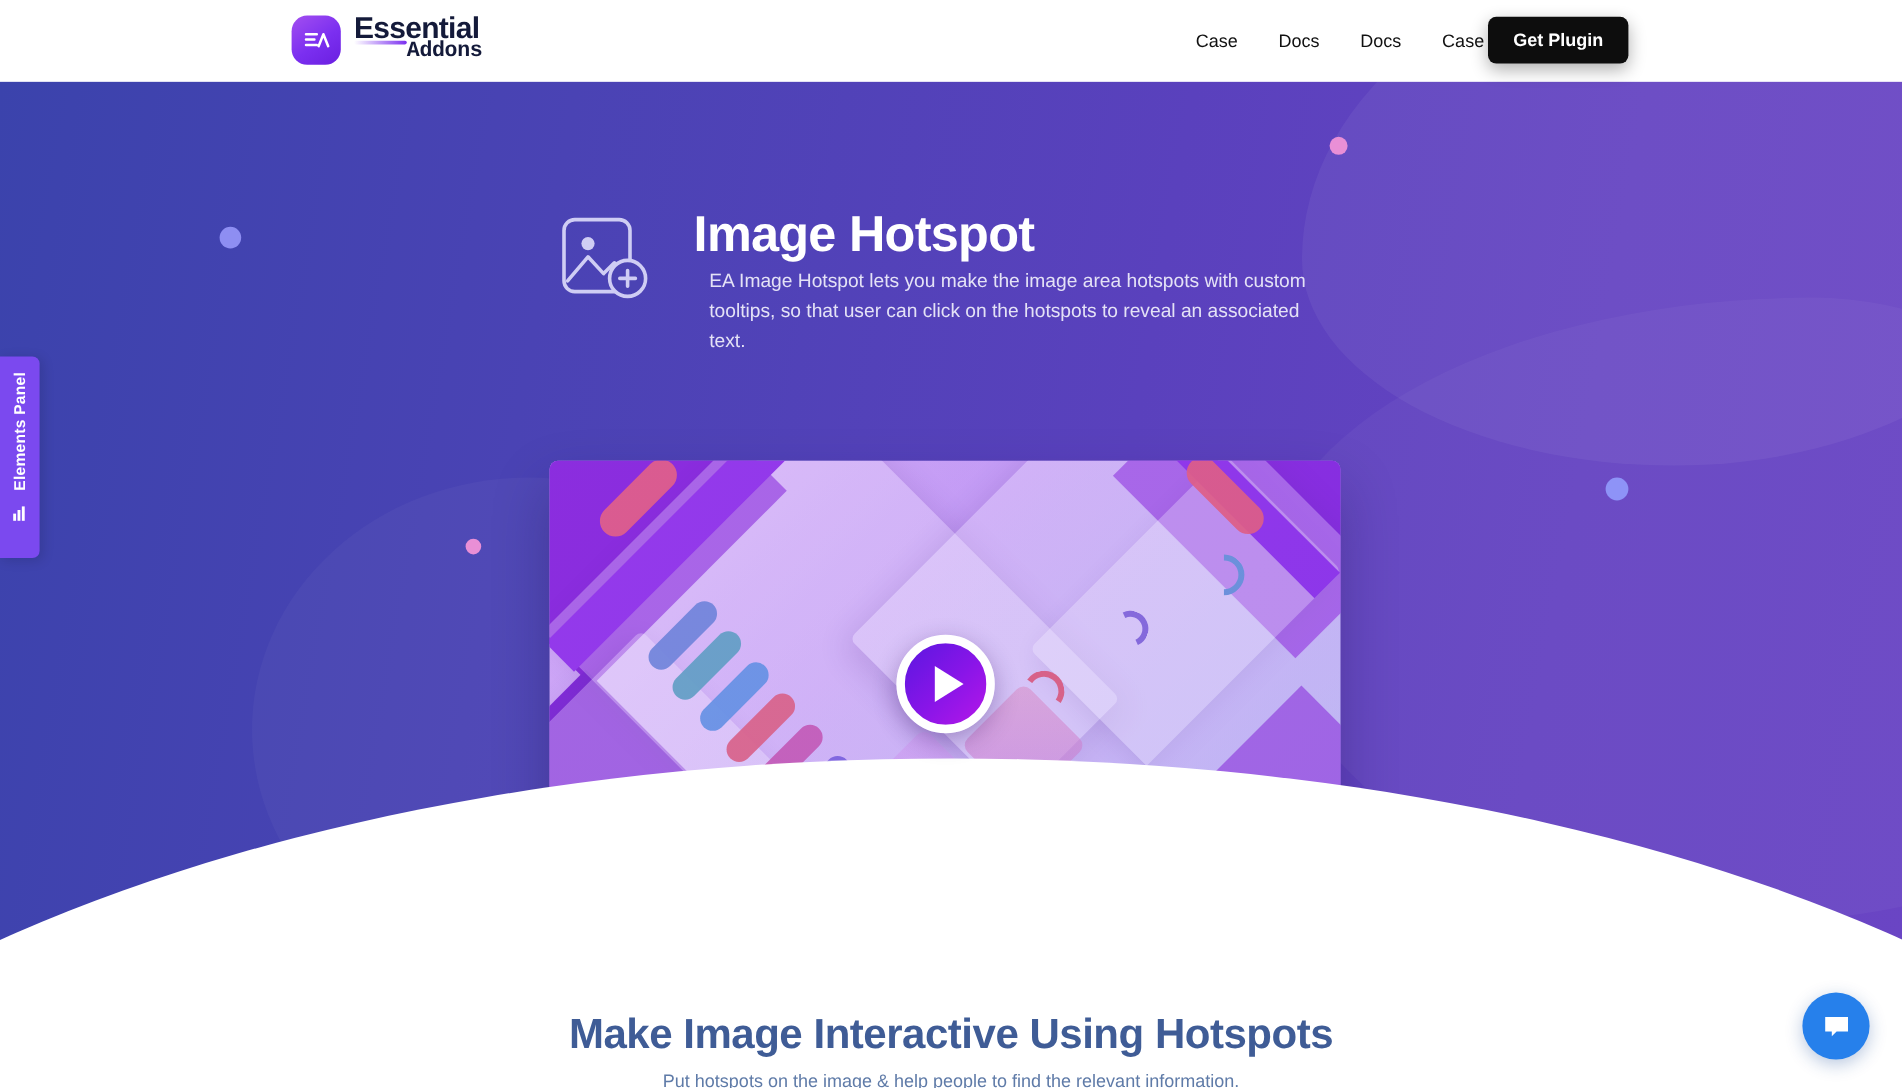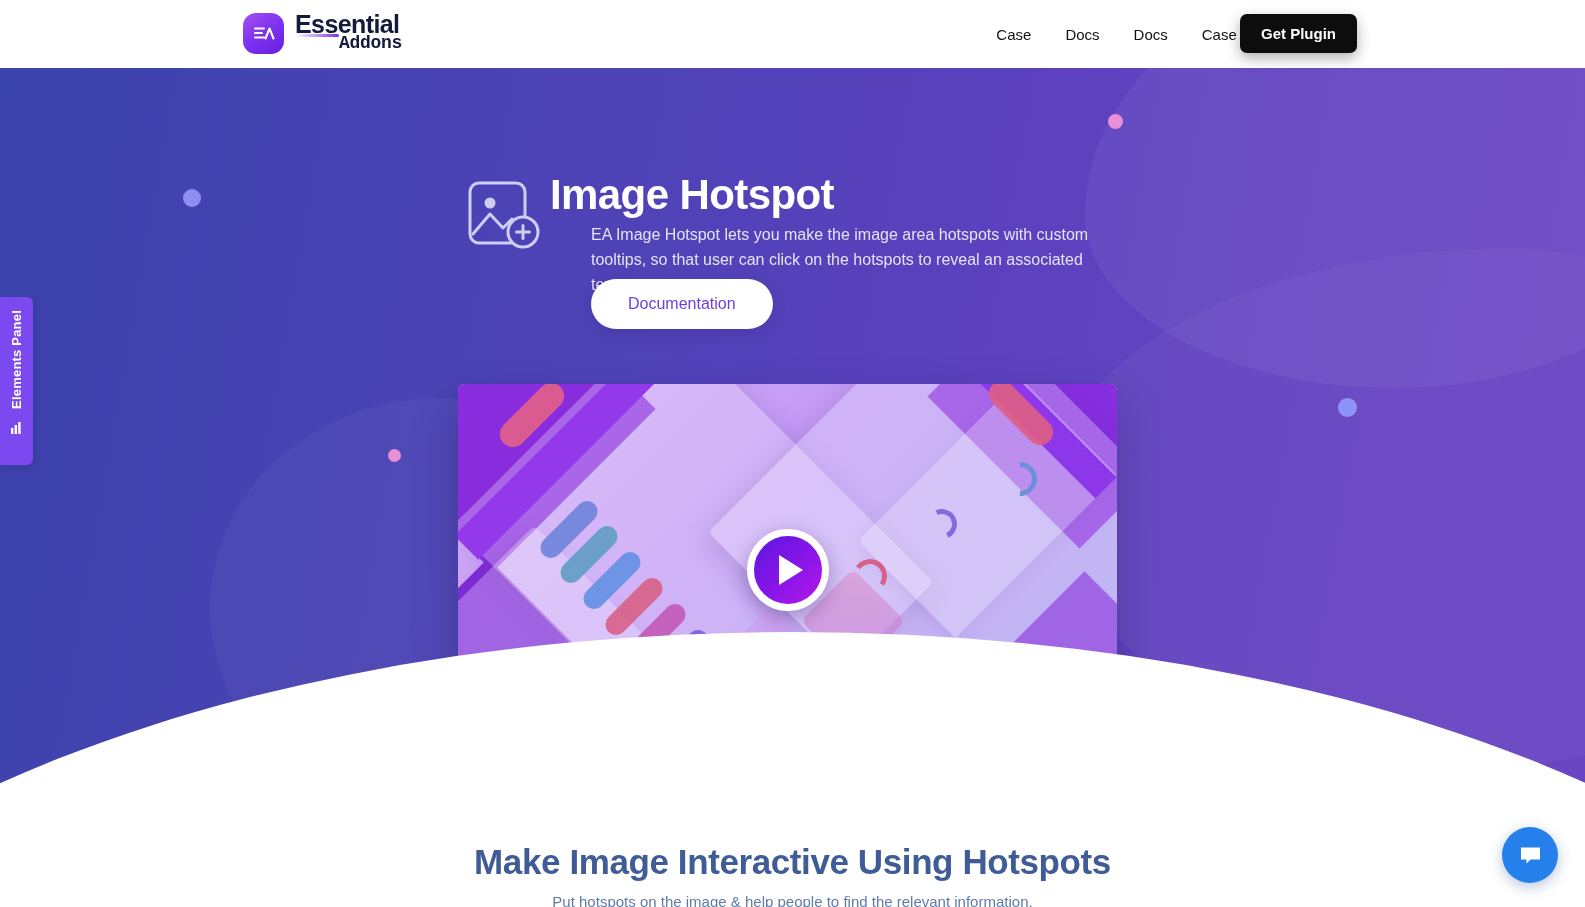--- a/index.html
+++ b/index.html
@@ -110,21 +110,21 @@
     position:absolute; left:50%; bottom:-372px;
     transform:translateX(-50%);
     width:2320px; height:560px;
     background:#ffffff;
     border-radius:50% 50% 0 0 / 100% 100% 0 0;
   }
 
   
   .hero-head{
     position:absolute; left:466px; top:104px;
-    display:flex; align-items:flex-start; gap:10px;
+    display:flex; align-items:flex-start; gap:38px;
   }
   .hero-icon{ width:74px; height:74px; flex:none; margin-top:6px; }
   .hero-title{
     font-size:42px; font-weight:bold; color:#ffffff;
     letter-spacing:-.6px; line-height:1.1;
   }
   .hero-desc{
     position:absolute; left:591px; top:155px;
     width:508px;
     font-size:16px; line-height:1.55;
@@ -341,21 +341,20 @@
         <path d="M7 56 L24 36 L37 50 L46 41 L56 52" stroke="#cfcdf4" stroke-width="3" stroke-linejoin="round" stroke-linecap="round" fill="none"></path>
         <circle cx="57" cy="54" r="15" fill="#4b43b3" stroke="#cfcdf4" stroke-width="3"></circle>
         <path d="M57 47.5 V60.5 M50.5 54 H63.5" stroke="#cfcdf4" stroke-width="3" stroke-linecap="round"></path>
       </svg>
     </span>
     <h1 class="hero-title">Image Hotspot</h1>
   </div>
 
   <p class="hero-desc">EA Image Hotspot lets you make the image area hotspots with custom tooltips, so that user can click on the hotspots to reveal an associated text.</p>
 
-  <button class="doc-btn">Documentation</button>
 
   <div class="video-card">
     <div class="vid-bg">
       <span class="vc-corner-tl"></span>
       <span class="vc-corner-tr"></span>
       <span class="vc-corner-bl"></span>
       <span class="vc-corner-br"></span>
       <span class="vc-sheet sheet-1"></span>
       <span class="vc-sheet sheet-2"></span>
       <span class="vc-sheet sheet-3"></span>

